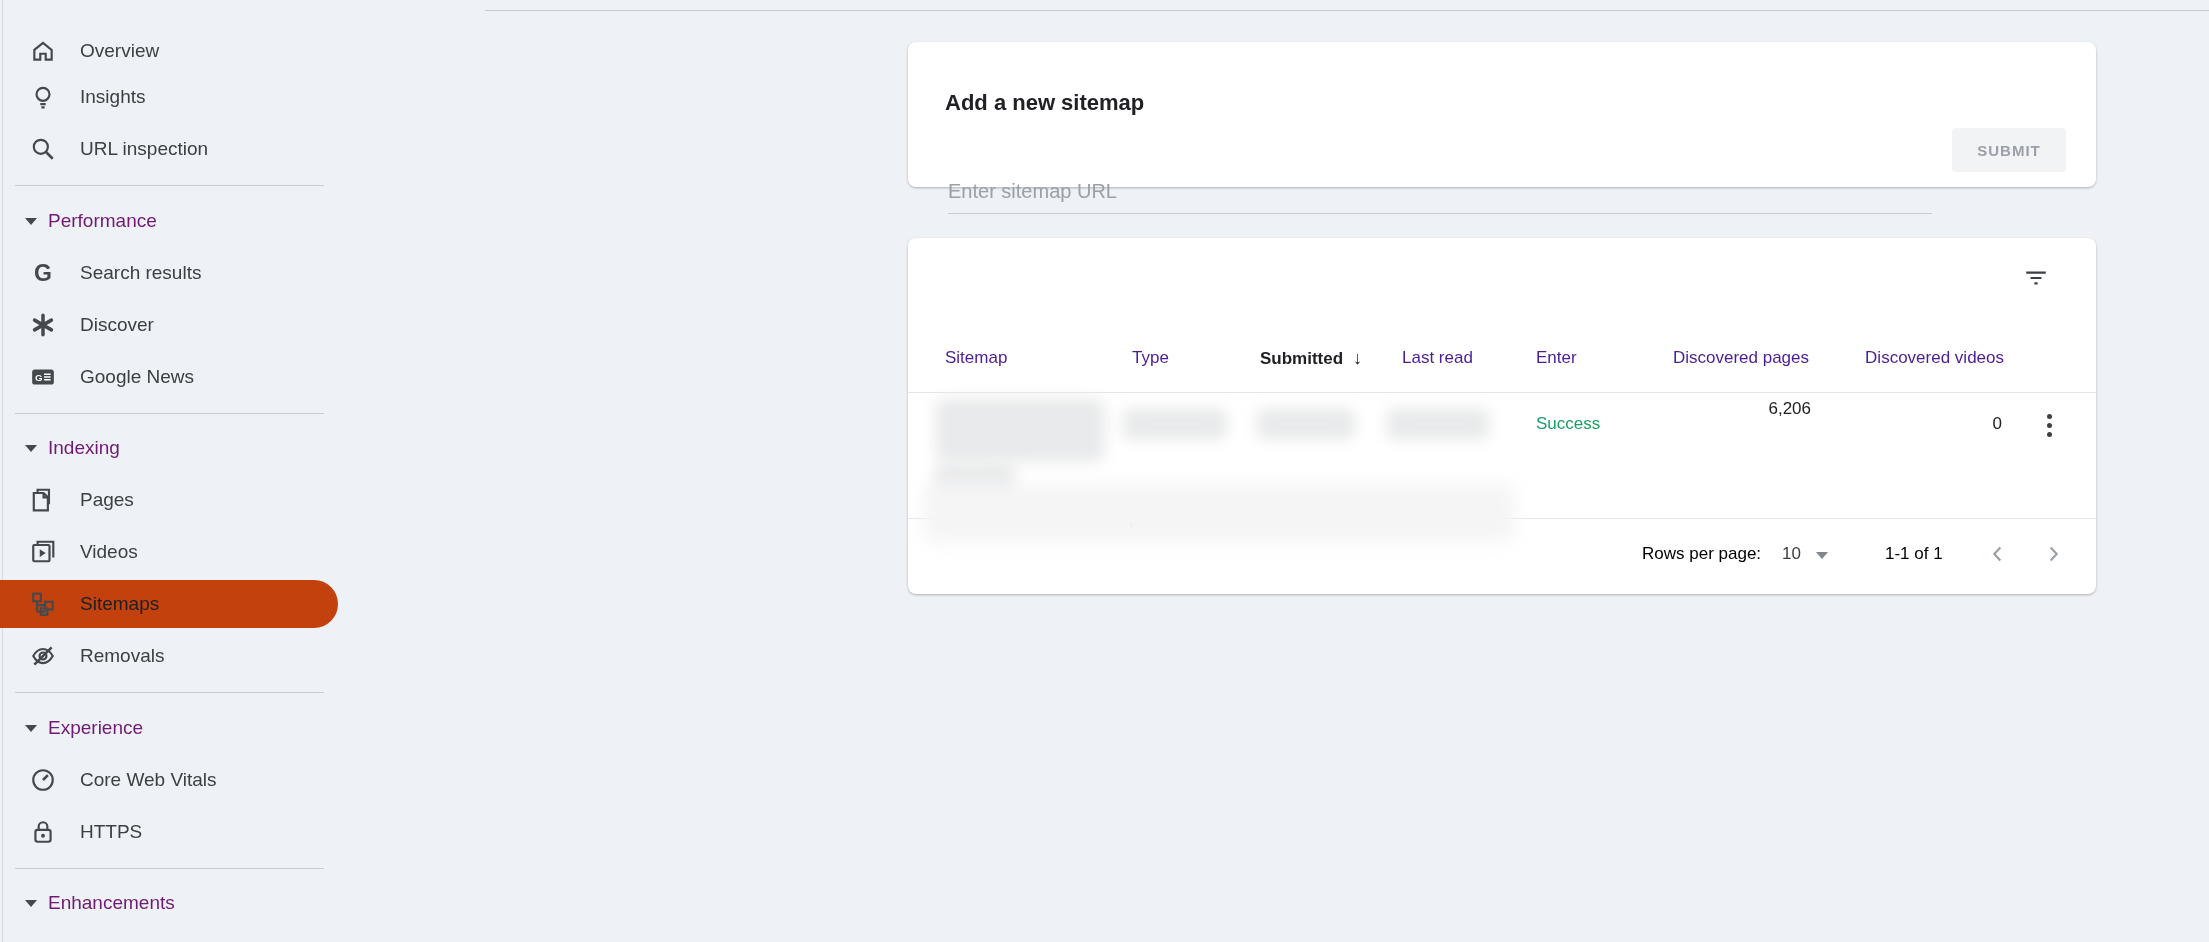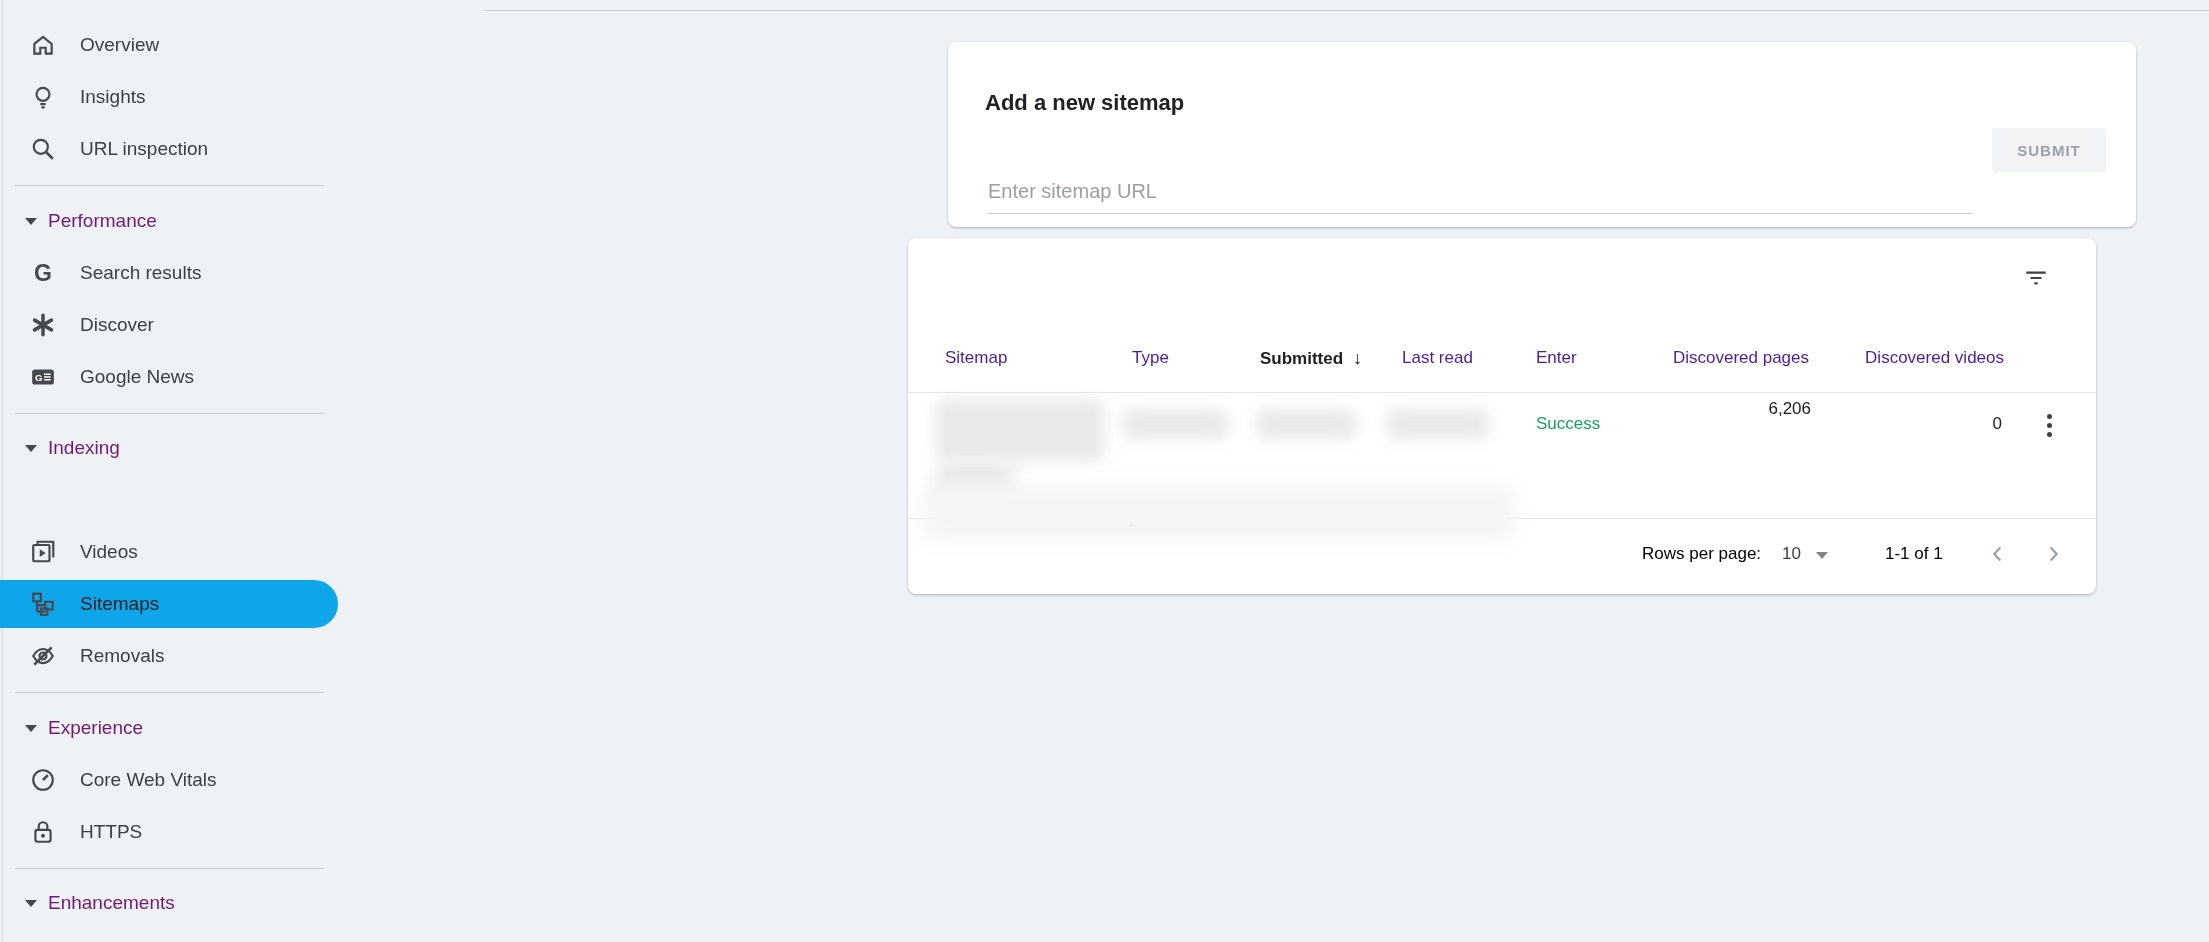--- a/index.html
+++ b/index.html
@@ -12,21 +12,21 @@
   }
   
   .sidebar { position:absolute; left:0; top:0; width:480px; height:942px; }
   .left-edge-line { position:absolute; left:2px; top:0; width:1px; height:942px; background:#d7dbe1; }
   .nav-item {
     position:absolute; left:0; width:338px; height:52px;
     display:flex; align-items:center; cursor:pointer;
   }
   .nav-item .icn { width:26px; height:26px; margin-left:30px; flex:none; display:flex; align-items:center; justify-content:center; }
   .nav-item .lbl { margin-left:24px; font-size:19px; color:#3c4043; white-space:nowrap; }
-  .nav-item.active { background:#0ea5e9; border-radius:0 26px 26px 0; }
+  .nav-item.active { background:#c2410c; border-radius:0 26px 26px 0; }
   .nav-item.active .lbl { color:#202124; }
   .nav-section {
     position:absolute; left:0; width:338px; height:52px;
     display:flex; align-items:center; cursor:pointer;
   }
   .nav-section .tri {
     margin-left:25px; width:0; height:0; flex:none;
     border-left:6px solid transparent; border-right:6px solid transparent;
     border-top:7px solid #45494d;
   }
@@ -35,21 +35,21 @@
   svg.glyph { stroke:#45494d; fill:none; stroke-width:2; }
   svg.glyph .fill { fill:#45494d; stroke:none; }
   .g-letter { font-size:23px; font-weight:bold; color:#45494d; line-height:1; }
 
   
   .top-rule { position:absolute; left:485px; top:10px; width:1724px; height:1px; background:#c6cace; }
   .card {
     position:absolute; left:908px; width:1188px; background:#ffffff;
     border-radius:8px; box-shadow:0 1px 2px rgba(60,64,67,.25), 0 1px 3px rgba(60,64,67,.12);
   }
-  .card1 { top:42px; height:185px;margin-left:40px; }
+  .card1 { top:42px; height:145px; }
   .card2 { top:238px; height:356px; }
   .card-title { position:absolute; left:37px; font-size:22px; color:#202124; }
   .url-input {
     position:absolute; left:40px; top:128px; width:984px; height:44px;
     border:none; border-bottom:1px solid #c9cdd2; background:transparent;
     font-size:20px; color:#202124; outline:none;
     font-family:"Liberation Sans","DejaVu Sans",sans-serif;
   }
   .url-input::placeholder { color:#9aa0a6; }
   .submit-btn {
@@ -75,21 +75,21 @@
   .pgn.dark { color:#3c4043; }
   .dd-arrow { position:absolute; top:314px; width:0; height:0; border-left:6px solid transparent; border-right:6px solid transparent; border-top:7px solid #80868b; }
   .pg-btn { position:absolute; top:298px; width:36px; height:36px; background:transparent; border:none; cursor:default; display:flex; align-items:center; justify-content:center; }
 </style>
 </head>
 <body>
 
 <nav class="sidebar">
   <div class="left-edge-line"></div>
 
-  <div class="nav-item" style="top:19px">
+  <div class="nav-item" style="top:25px">
     <span class="icn">
       <svg class="glyph" width="26" height="26" viewBox="0 0 24 24">
           <path d="M4 11 L12 4.5 L20 11 V20 H14.5 V14.5 H9.5 V20 H4 Z"></path>
         </svg>
     </span>
     <span class="lbl">Overview</span>
   </div>
   <div class="nav-item" style="top:71px">
     <span class="icn">
       <svg class="glyph" width="26" height="26" viewBox="0 0 24 24">
@@ -138,20 +138,30 @@
         </svg>
     </span>
     <span class="lbl">Google News</span>
   </div>
 
   <div class="side-divider" style="top:413px"></div>
 
   <div class="nav-section" style="top:422px">
     <span class="tri"></span>
     <span class="lbl">Indexing</span>
+  </div>
+  <div class="nav-item" style="top:474px">
+    <span class="icn">
+      <svg class="glyph" width="26" height="26" viewBox="0 0 24 24">
+          <path d="M7 5 V2.5 H17.5 V16"></path>
+          <path d="M3.5 5.5 H12.5 L16.5 9.5 V21.5 H3.5 Z"></path>
+          <path d="M12.5 5.5 V9.5 H16.5"></path>
+        </svg>
+    </span>
+    <span class="lbl">Pages</span>
   </div>
   <div class="nav-item" style="top:526px">
     <span class="icn">
       <svg class="glyph" width="26" height="26" viewBox="0 0 24 24">
           <path d="M7 5 V2.5 H21.5 V17"></path>
           <rect x="3" y="5.5" width="15" height="15" rx="1"></rect>
           <path class="fill" d="M9 9.5 L14.5 13 L9 16.5 Z"></path>
         </svg>
     </span>
     <span class="lbl">Videos</span>

